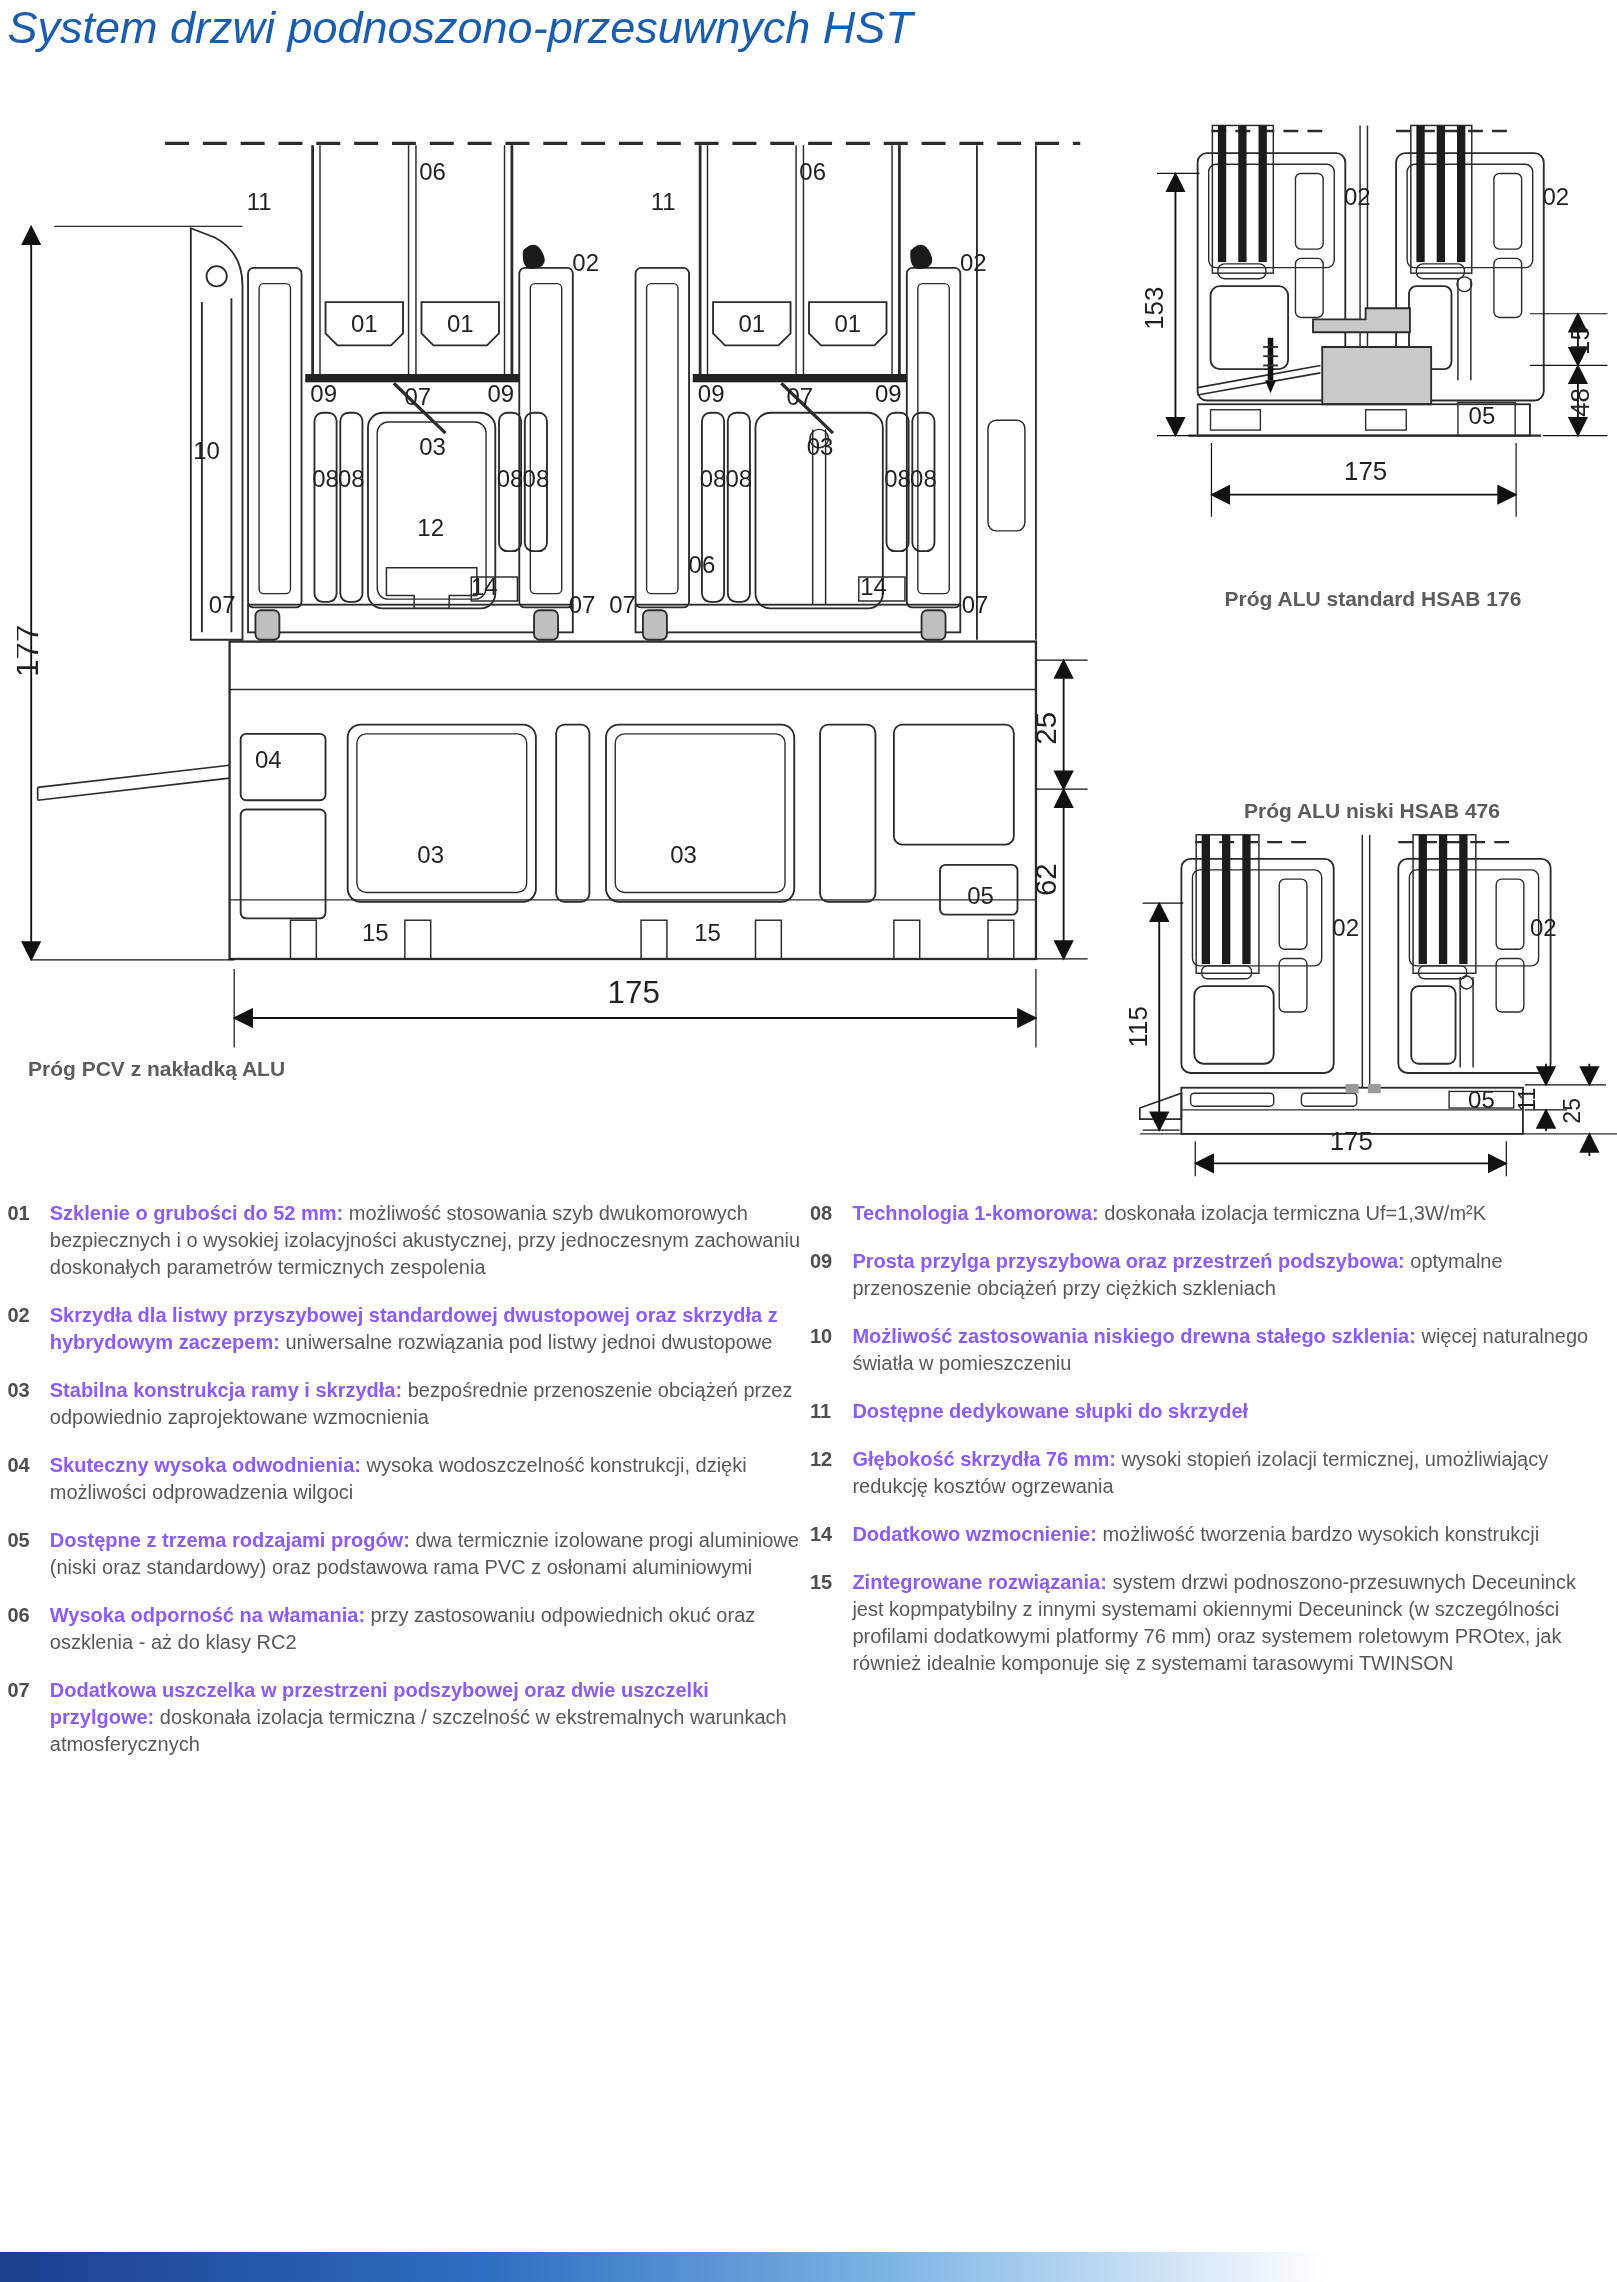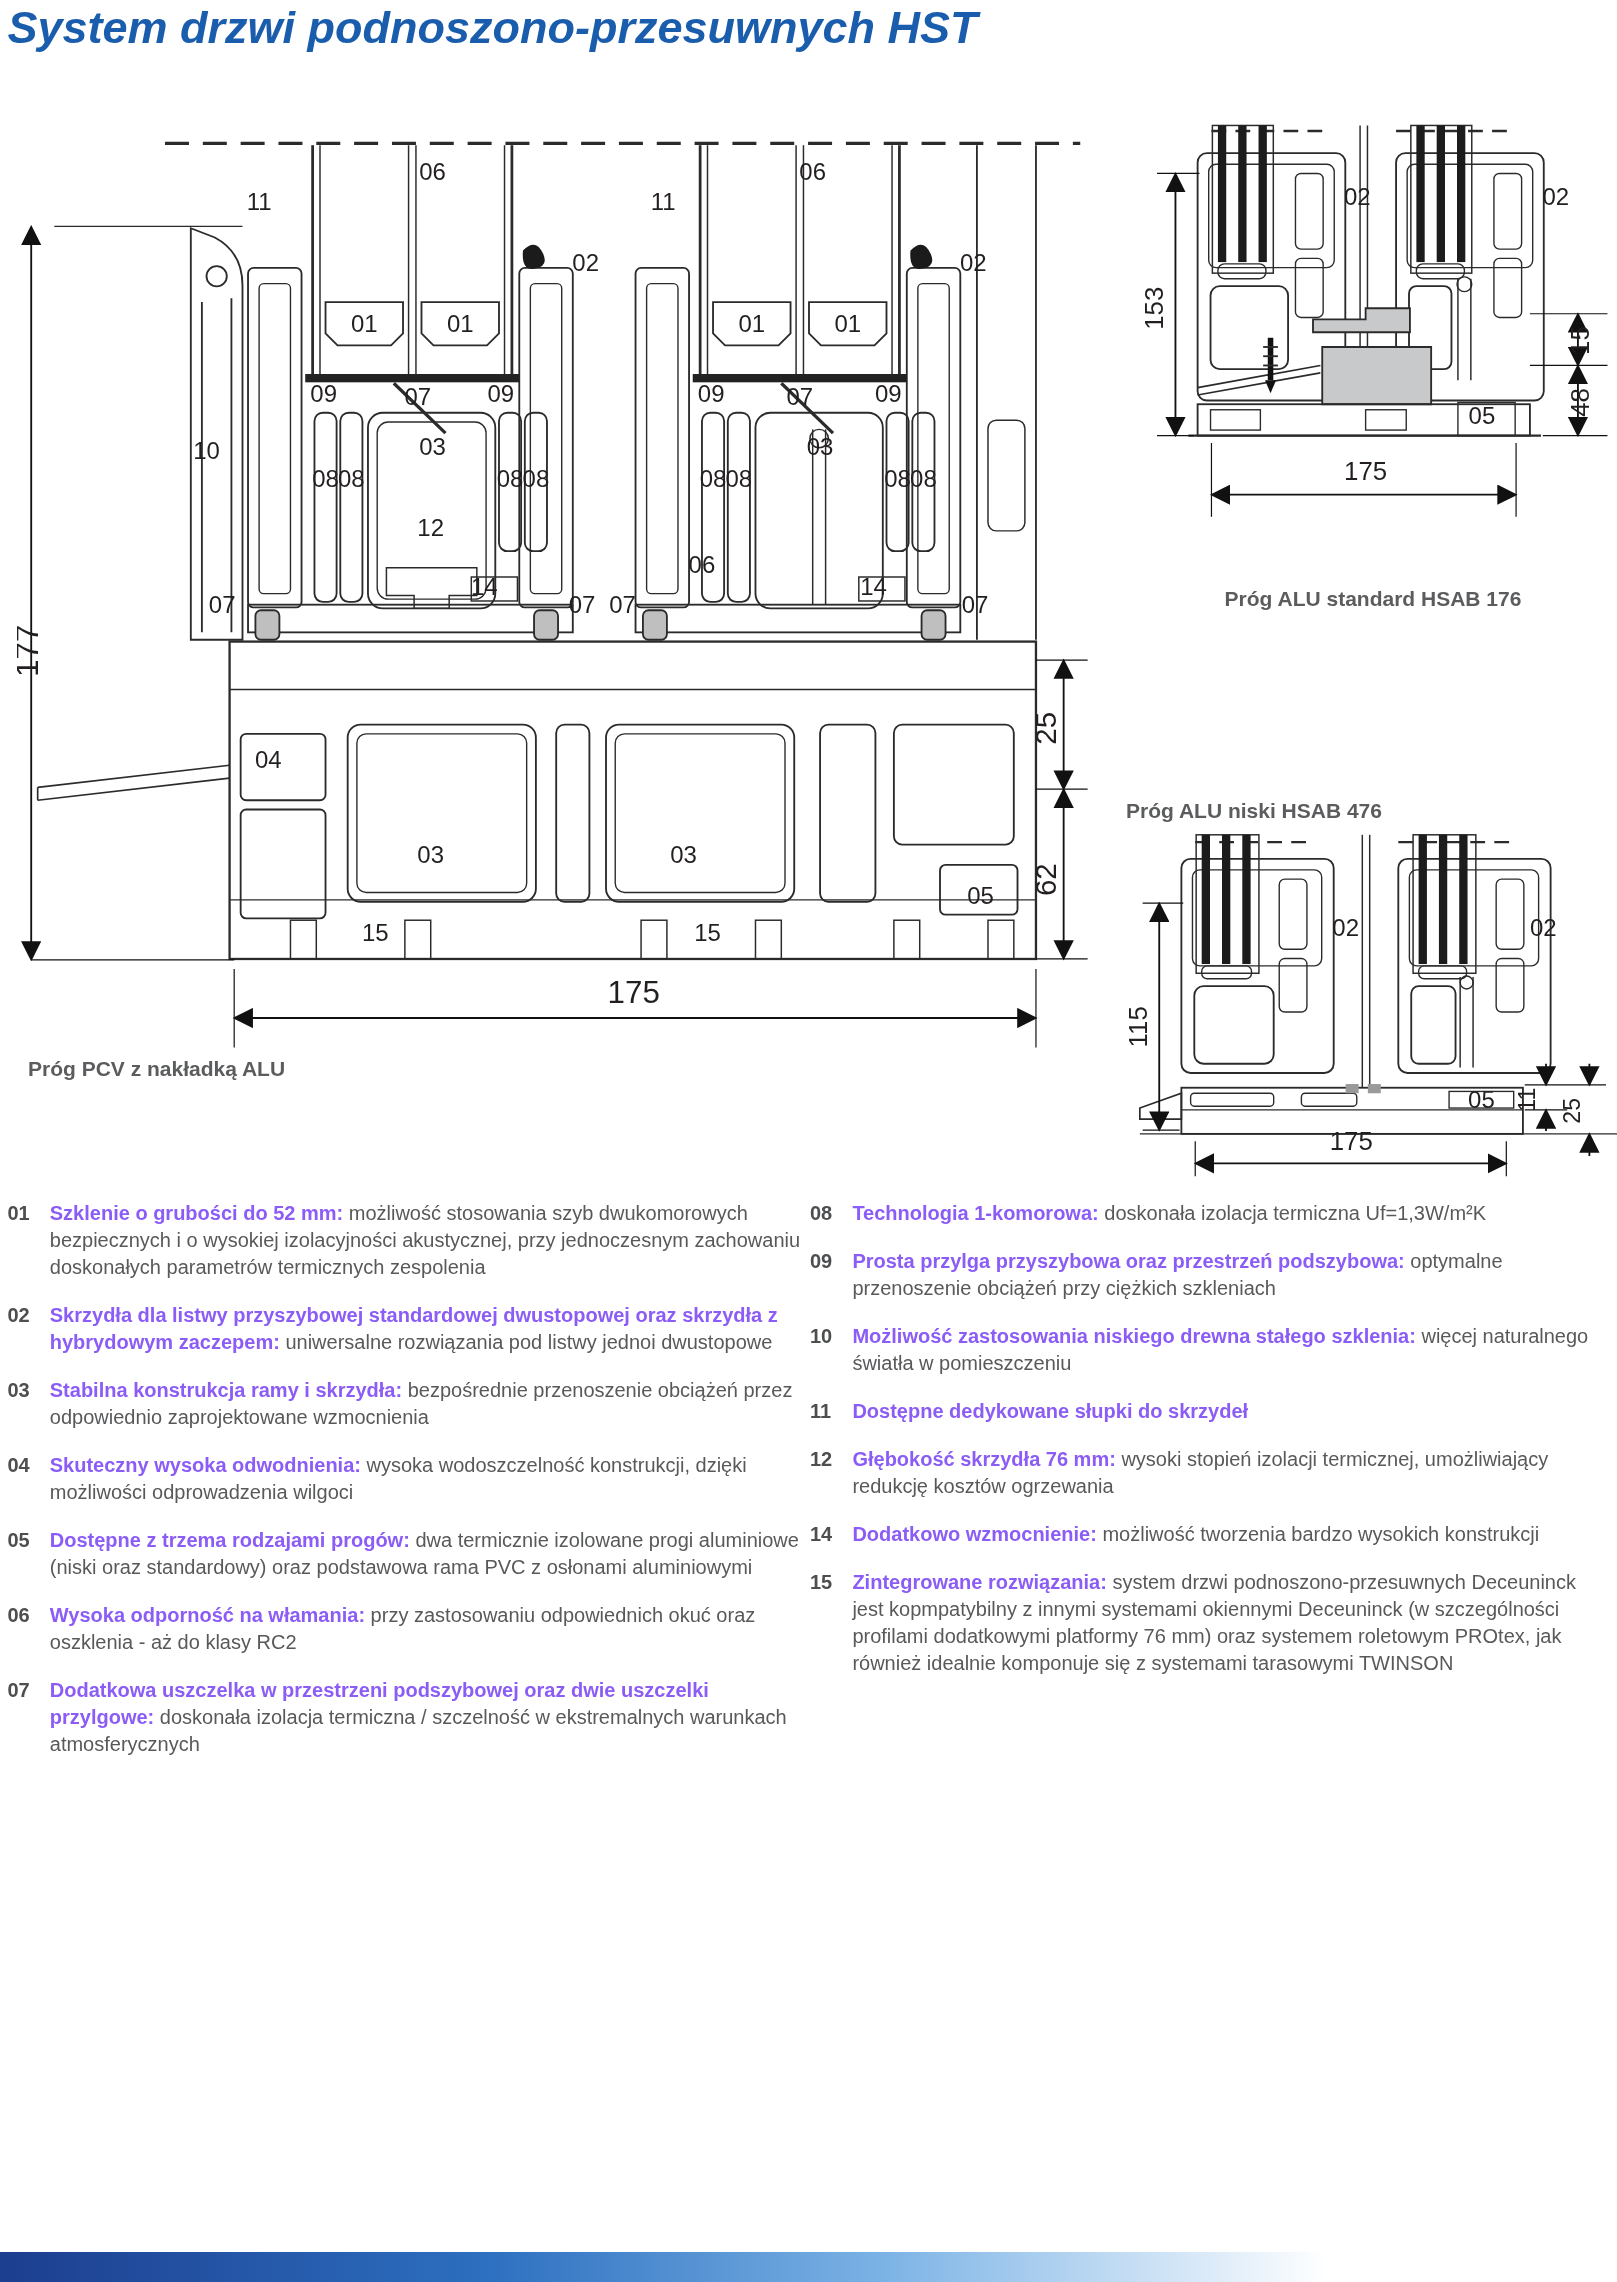--- a/index.html
+++ b/index.html
@@ -2,21 +2,21 @@
 <html style="font-size:14.8px"><head>
 <meta charset="utf-8">
 <style>
   html,body{margin:0;padding:0;}
   body{
     width:1618px;height:2282px;position:relative;background:#ffffff;
     font-family:"Liberation Sans", sans-serif;color:#58595b;overflow:hidden;
   }
   .page-title{
     position:absolute;left:7.4px;top:1.8px;width:1292px;
-    font-size:45px;font-style:italic;font-weight:700;color:#1a5dad;letter-spacing:0px;
+    font-size:45px;font-style:italic;font-weight:400;color:#1a5dad;letter-spacing:0px;
   }
   .drawing{position:absolute;}
   .drw-caption{
     position:absolute;font-size:21px;font-weight:bold;color:#5b5c5e;
   }
   svg text{font-family:"Liberation Sans", sans-serif;fill:#231f20;}
   .features{position:absolute;font-size:20px;line-height:27px;color:#58595b;}
   .feat{display:flex;margin-bottom:21px;}
   .fnum{width:35px;flex:0 0 35px;font-weight:bold;color:#4d4e50;}
   .ftext{flex:1;padding-left:7.4px;}
@@ -265,21 +265,21 @@
         <text x="378" y="331" font-size="26" text-anchor="middle">05</text>
         <text x="32" y="206" font-size="28" text-anchor="middle" transform="rotate(-90 32 206)">153</text>
         <text x="494" y="241" font-size="28" text-anchor="middle" transform="rotate(-90 494 241)">15</text>
         <text x="494" y="308" font-size="28" text-anchor="middle" transform="rotate(-90 494 308)">48</text>
         <text x="252" y="392" font-size="28" text-anchor="middle">175</text>
       </g>
 </svg>
 </div>
 <div class="drw-caption" style="left:1133px;top:546px;width:480px;text-align:center;margin-top:41px;">Próg ALU standard HSAB 176</div>
 
-<div class="drw-caption" style="left:1126px;top:799px;width:492px;">Próg ALU niski HSAB 476</div>
+<div class="drw-caption" style="left:1126px;top:799px;width:492px;text-align:center;">Próg ALU niski HSAB 476</div>
 <div class="drawing" style="left:1126px;top:831px;width:492px;height:351px;">
 <svg width="492" height="351" viewBox="0 0 533 380">
   <g stroke="#2b2b2b" stroke-width="2" fill="none">
     <line x1="75" y1="12" x2="205" y2="12" stroke-dasharray="16 10" stroke-width="2.5"></line>
     <line x1="295" y1="12" x2="425" y2="12" stroke-dasharray="16 10" stroke-width="2.5"></line>
     <line x1="256" y1="4" x2="256" y2="278" stroke-width="1.6"></line>
     <line x1="264" y1="4" x2="264" y2="278" stroke-width="1.6"></line>
 
     <rect x="60" y="30" width="165" height="232" rx="10"></rect>
     <rect x="72" y="42" width="140" height="104" rx="8" stroke-width="1.5"></rect>

